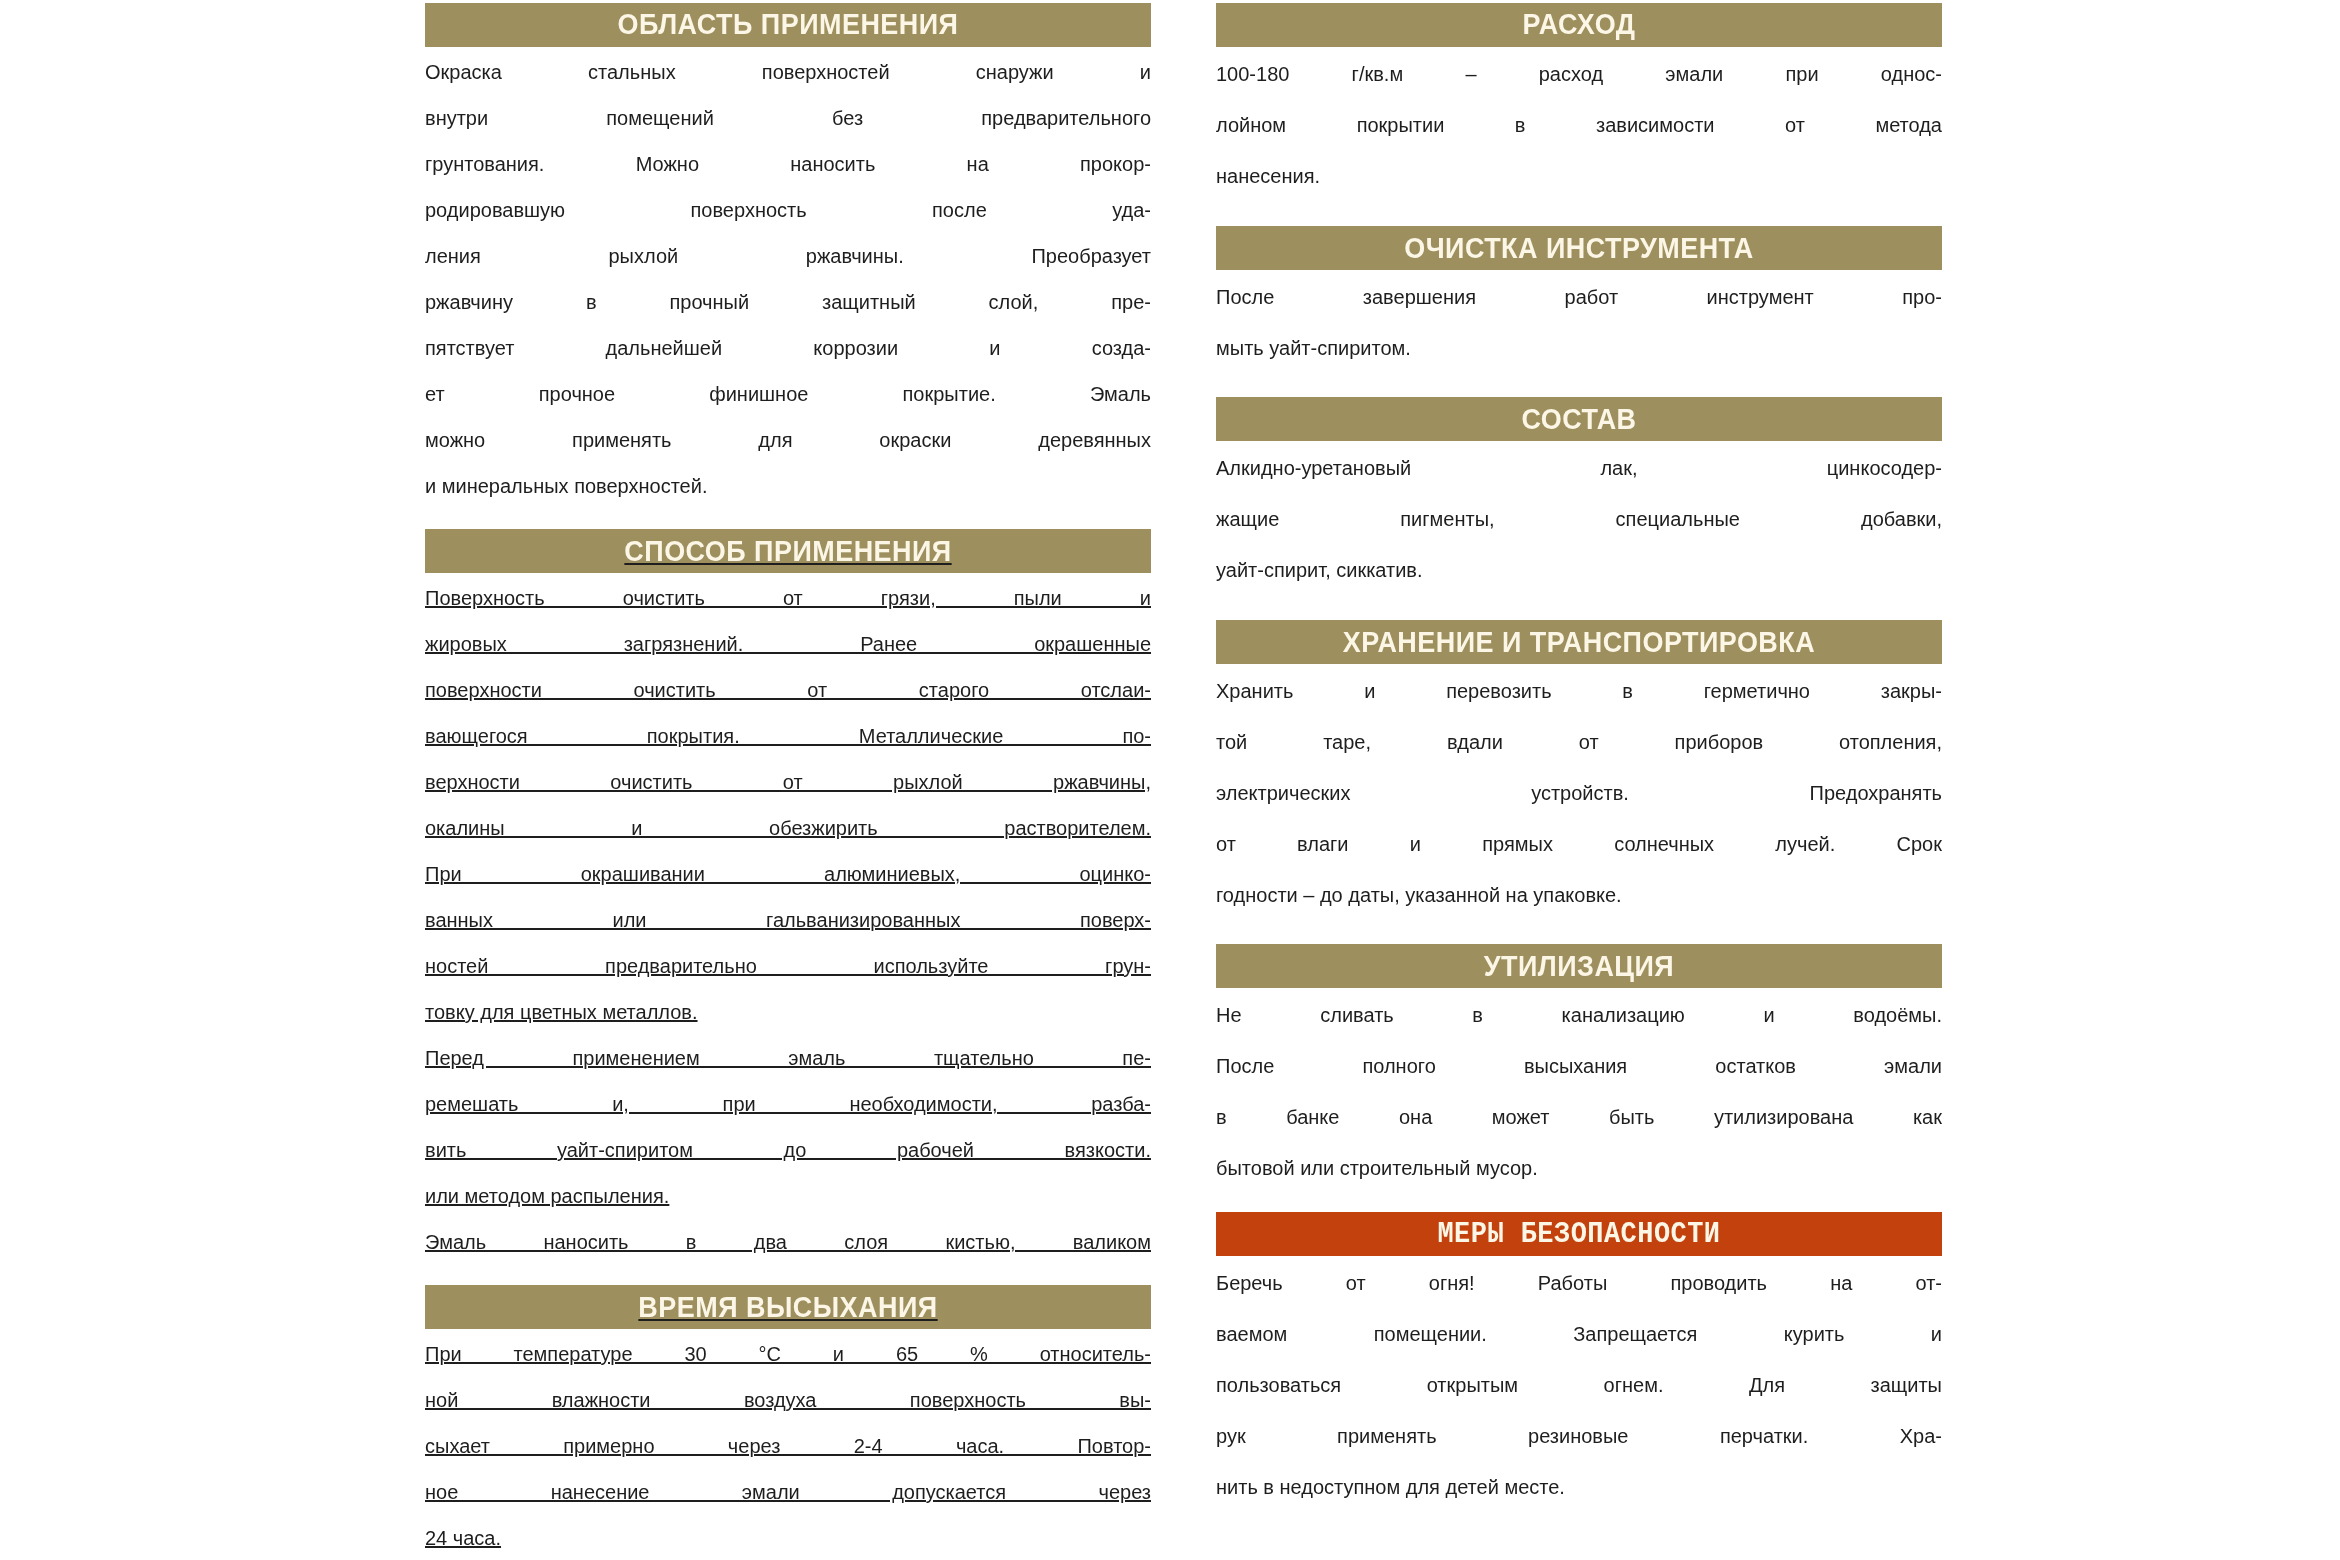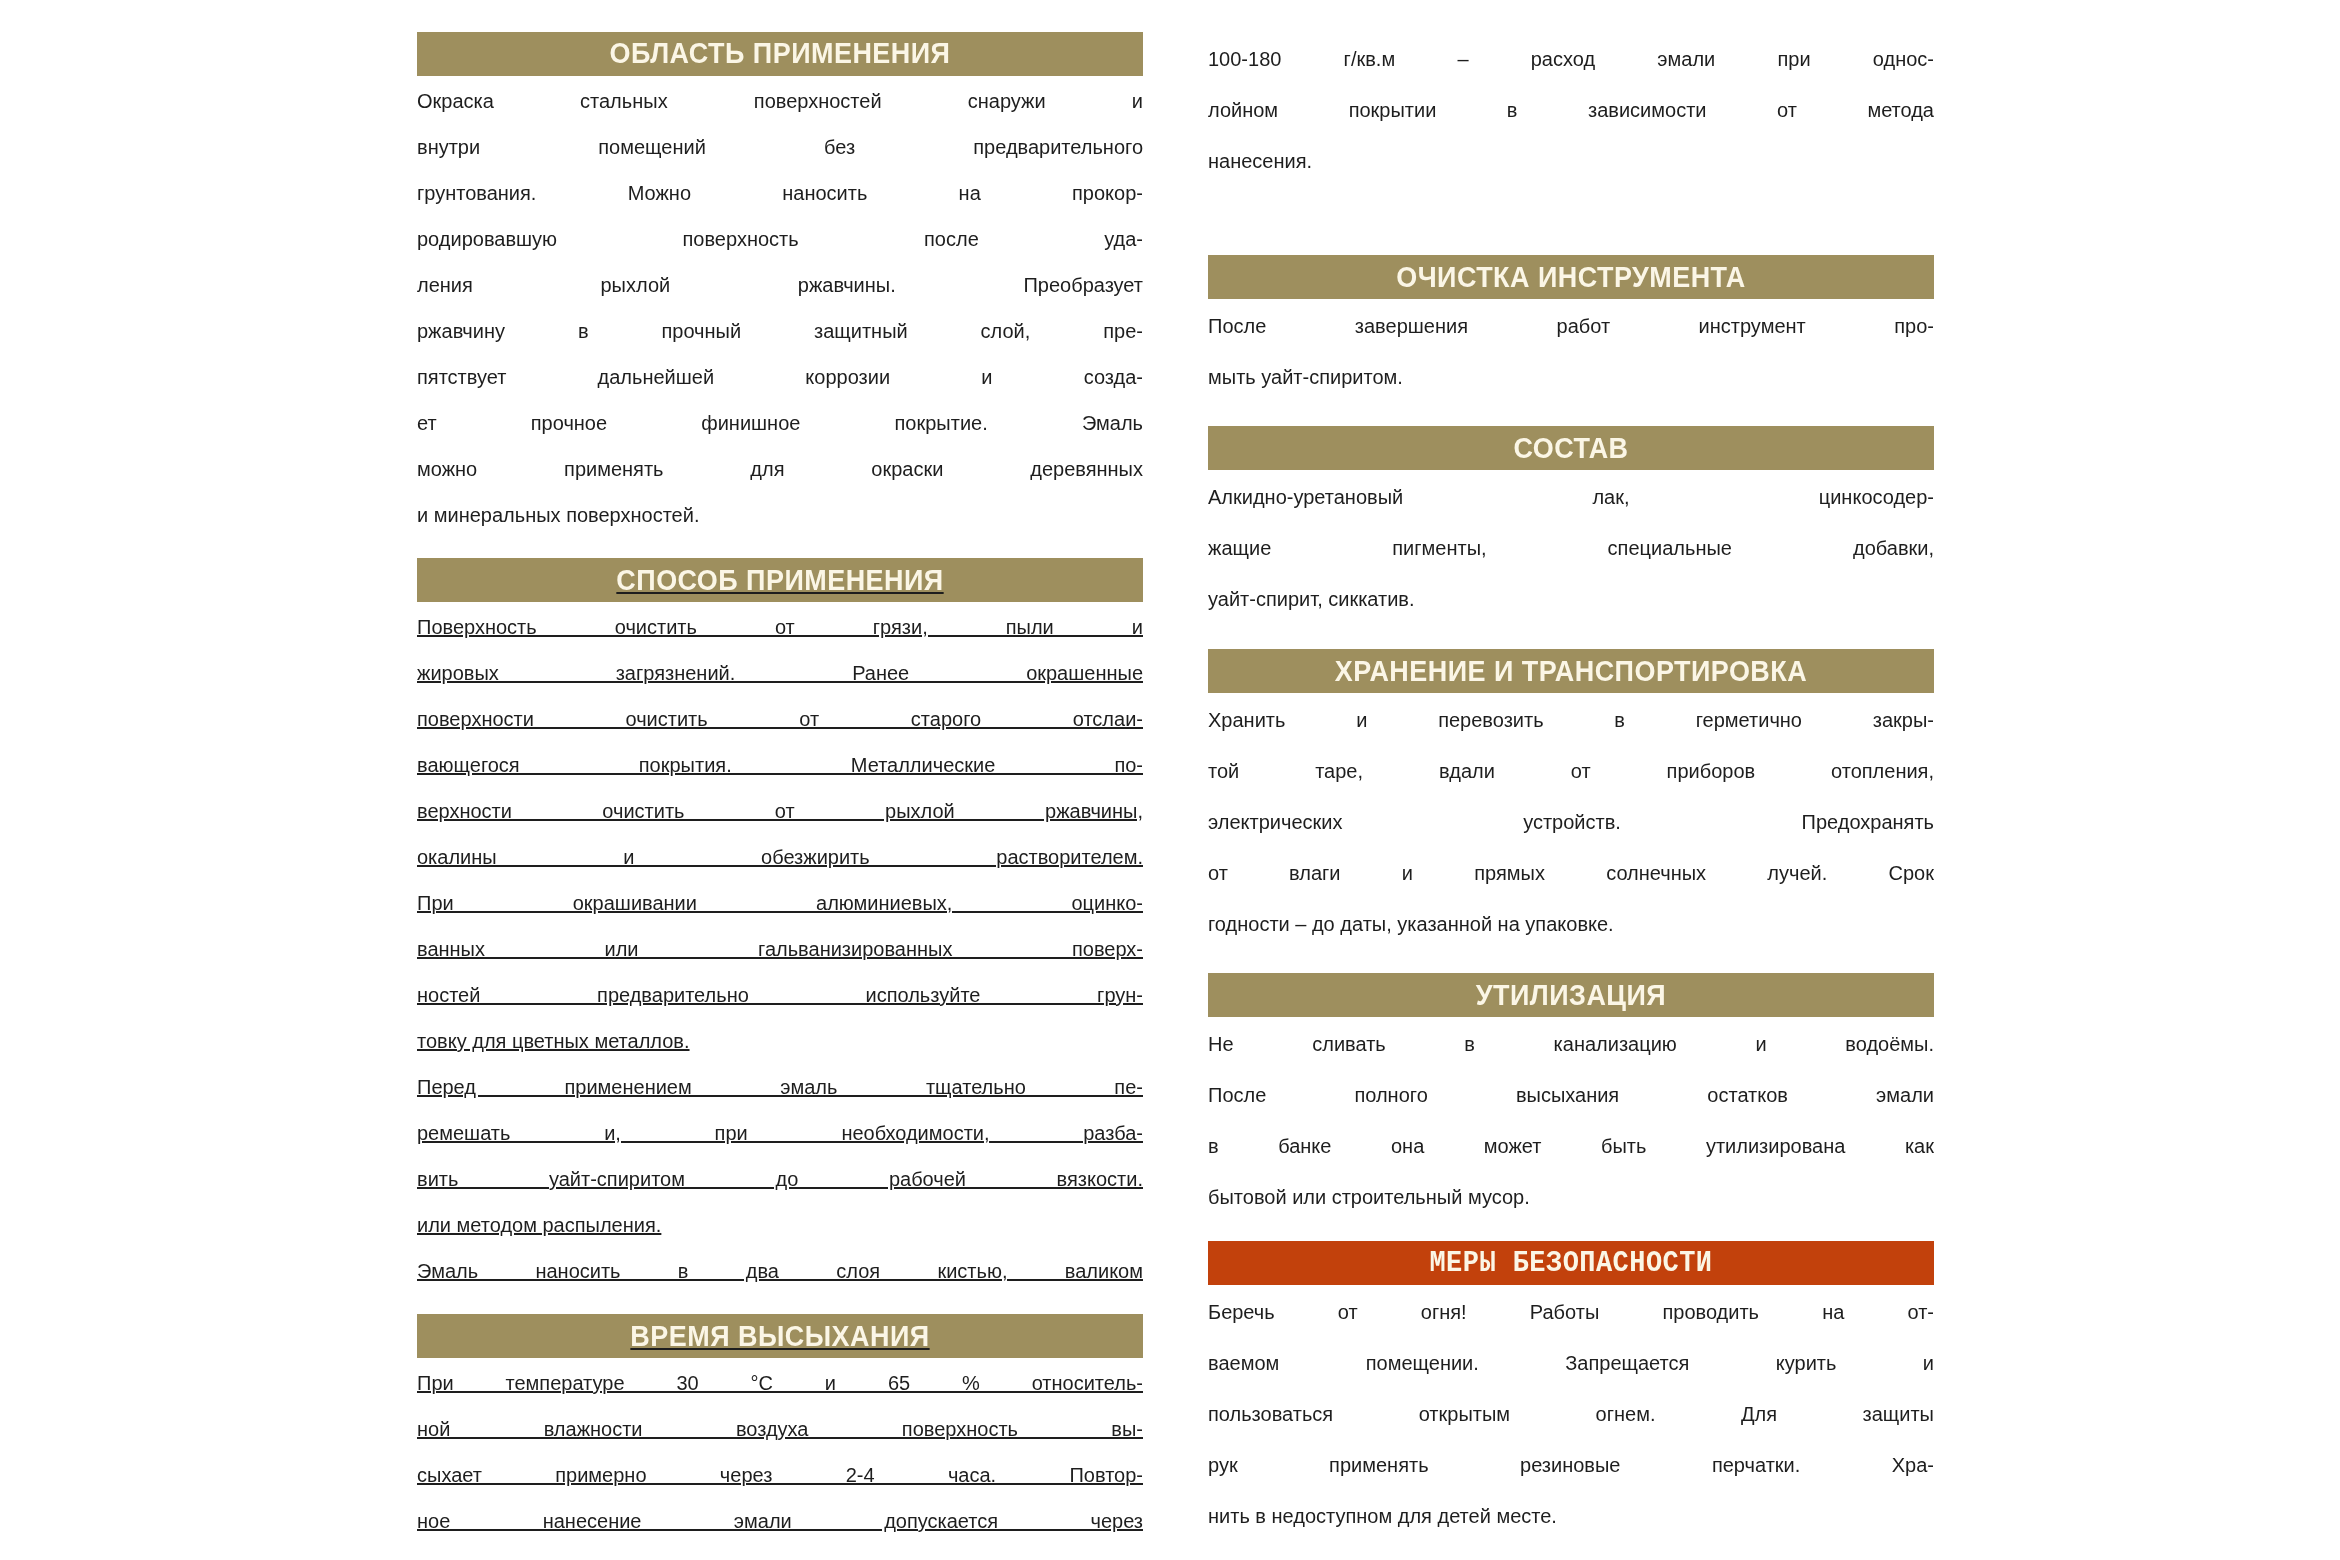--- a/index.html
+++ b/index.html
@@ -3,21 +3,21 @@
 <meta charset="utf-8">
 <style>
   html, body { margin: 0; padding: 0; }
   body {
     width: 2341px; height: 1560px; background: #ffffff; position: relative; overflow: hidden;
     font-family: "Liberation Sans", "DejaVu Sans", sans-serif; color: #1e1e1e;
   }
   .col { position: absolute; top: 0; }
   #col-left  { left: 413px; width: 726px; }
   #col-right { left: 1204px; width: 726px; }
-  .section { position: absolute; left: 4px; width: 100%; margin-top: 29px; }
+  .section { position: absolute; left: 12px; width: 100%; }
   .hdr {
     height: 44px; background: #9e8f5e; color: #fbf6e6;
     font-weight: bold; font-size: 29px; letter-spacing: 0.5px;
     display: flex; align-items: center; justify-content: center;
     text-transform: uppercase;
     transform: scaleX(0.93);
     transform-origin: center;
   }
   .hdr-wrap { width: 100%; height: 44px; background: #9e8f5e; overflow: hidden; }
   .hdr-wrap .hdr { background: transparent; }
@@ -89,20 +89,23 @@
           <div class="line">ной влажности воздуха поверхность вы-</div>
           <div class="line">сыхает примерно через 2-4 часа. Повтор-</div>
           <div class="line">ное нанесение эмали допускается через</div>
           <div class="line last">24 часа.</div>
         </div>
       </div>
     </div>
   </div>
 <div class="col" id="col-right">
     <div class="section" style="top: 2.9px;">
+      <div class="hdr-wrap" style="background: rgb(158, 143, 94);">
+        <div class="hdr" style="color: rgb(251, 246, 230);">РАСХОД</div>
+      </div>
       <div class="body">
         <div>
           <div class="line">100-180 г/кв.м – расход эмали при однос-</div>
           <div class="line">лойном покрытии в зависимости от метода</div>
           <div class="line last">нанесения.</div>
         </div>
       </div>
     </div>
     <div class="section" style="top: 226px;">
       <div class="hdr-wrap" style="background: rgb(158, 143, 94);">

